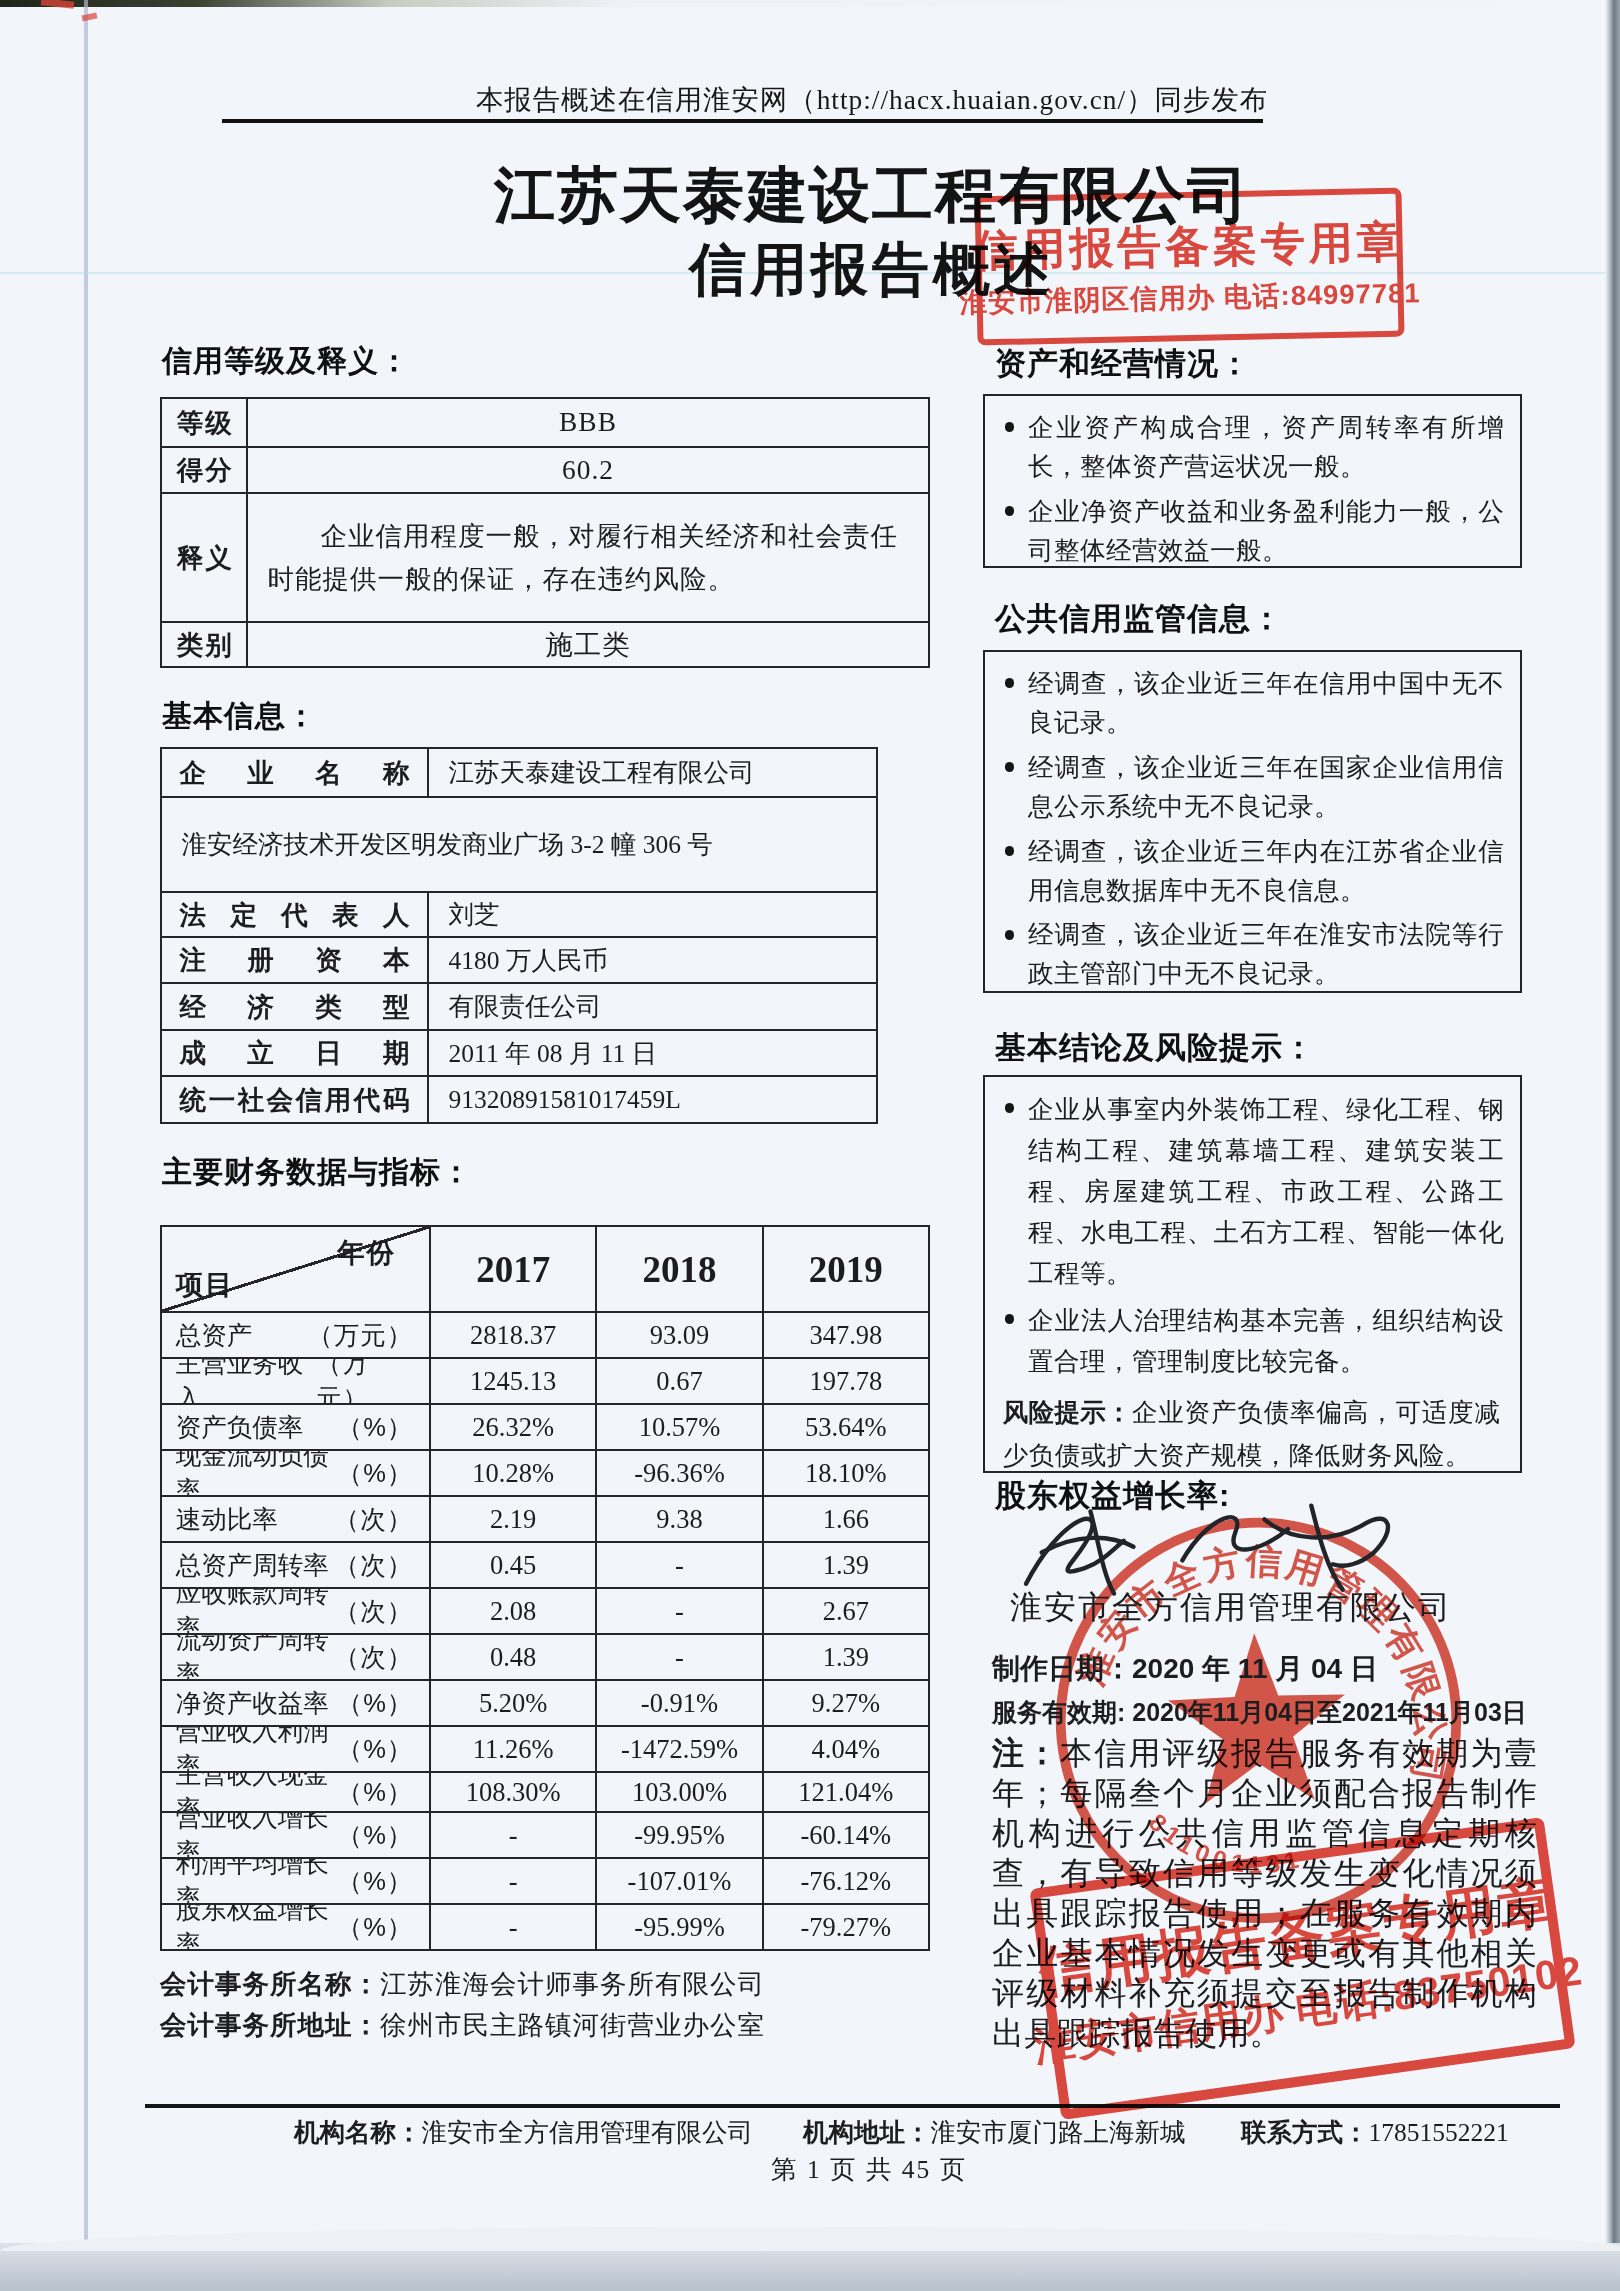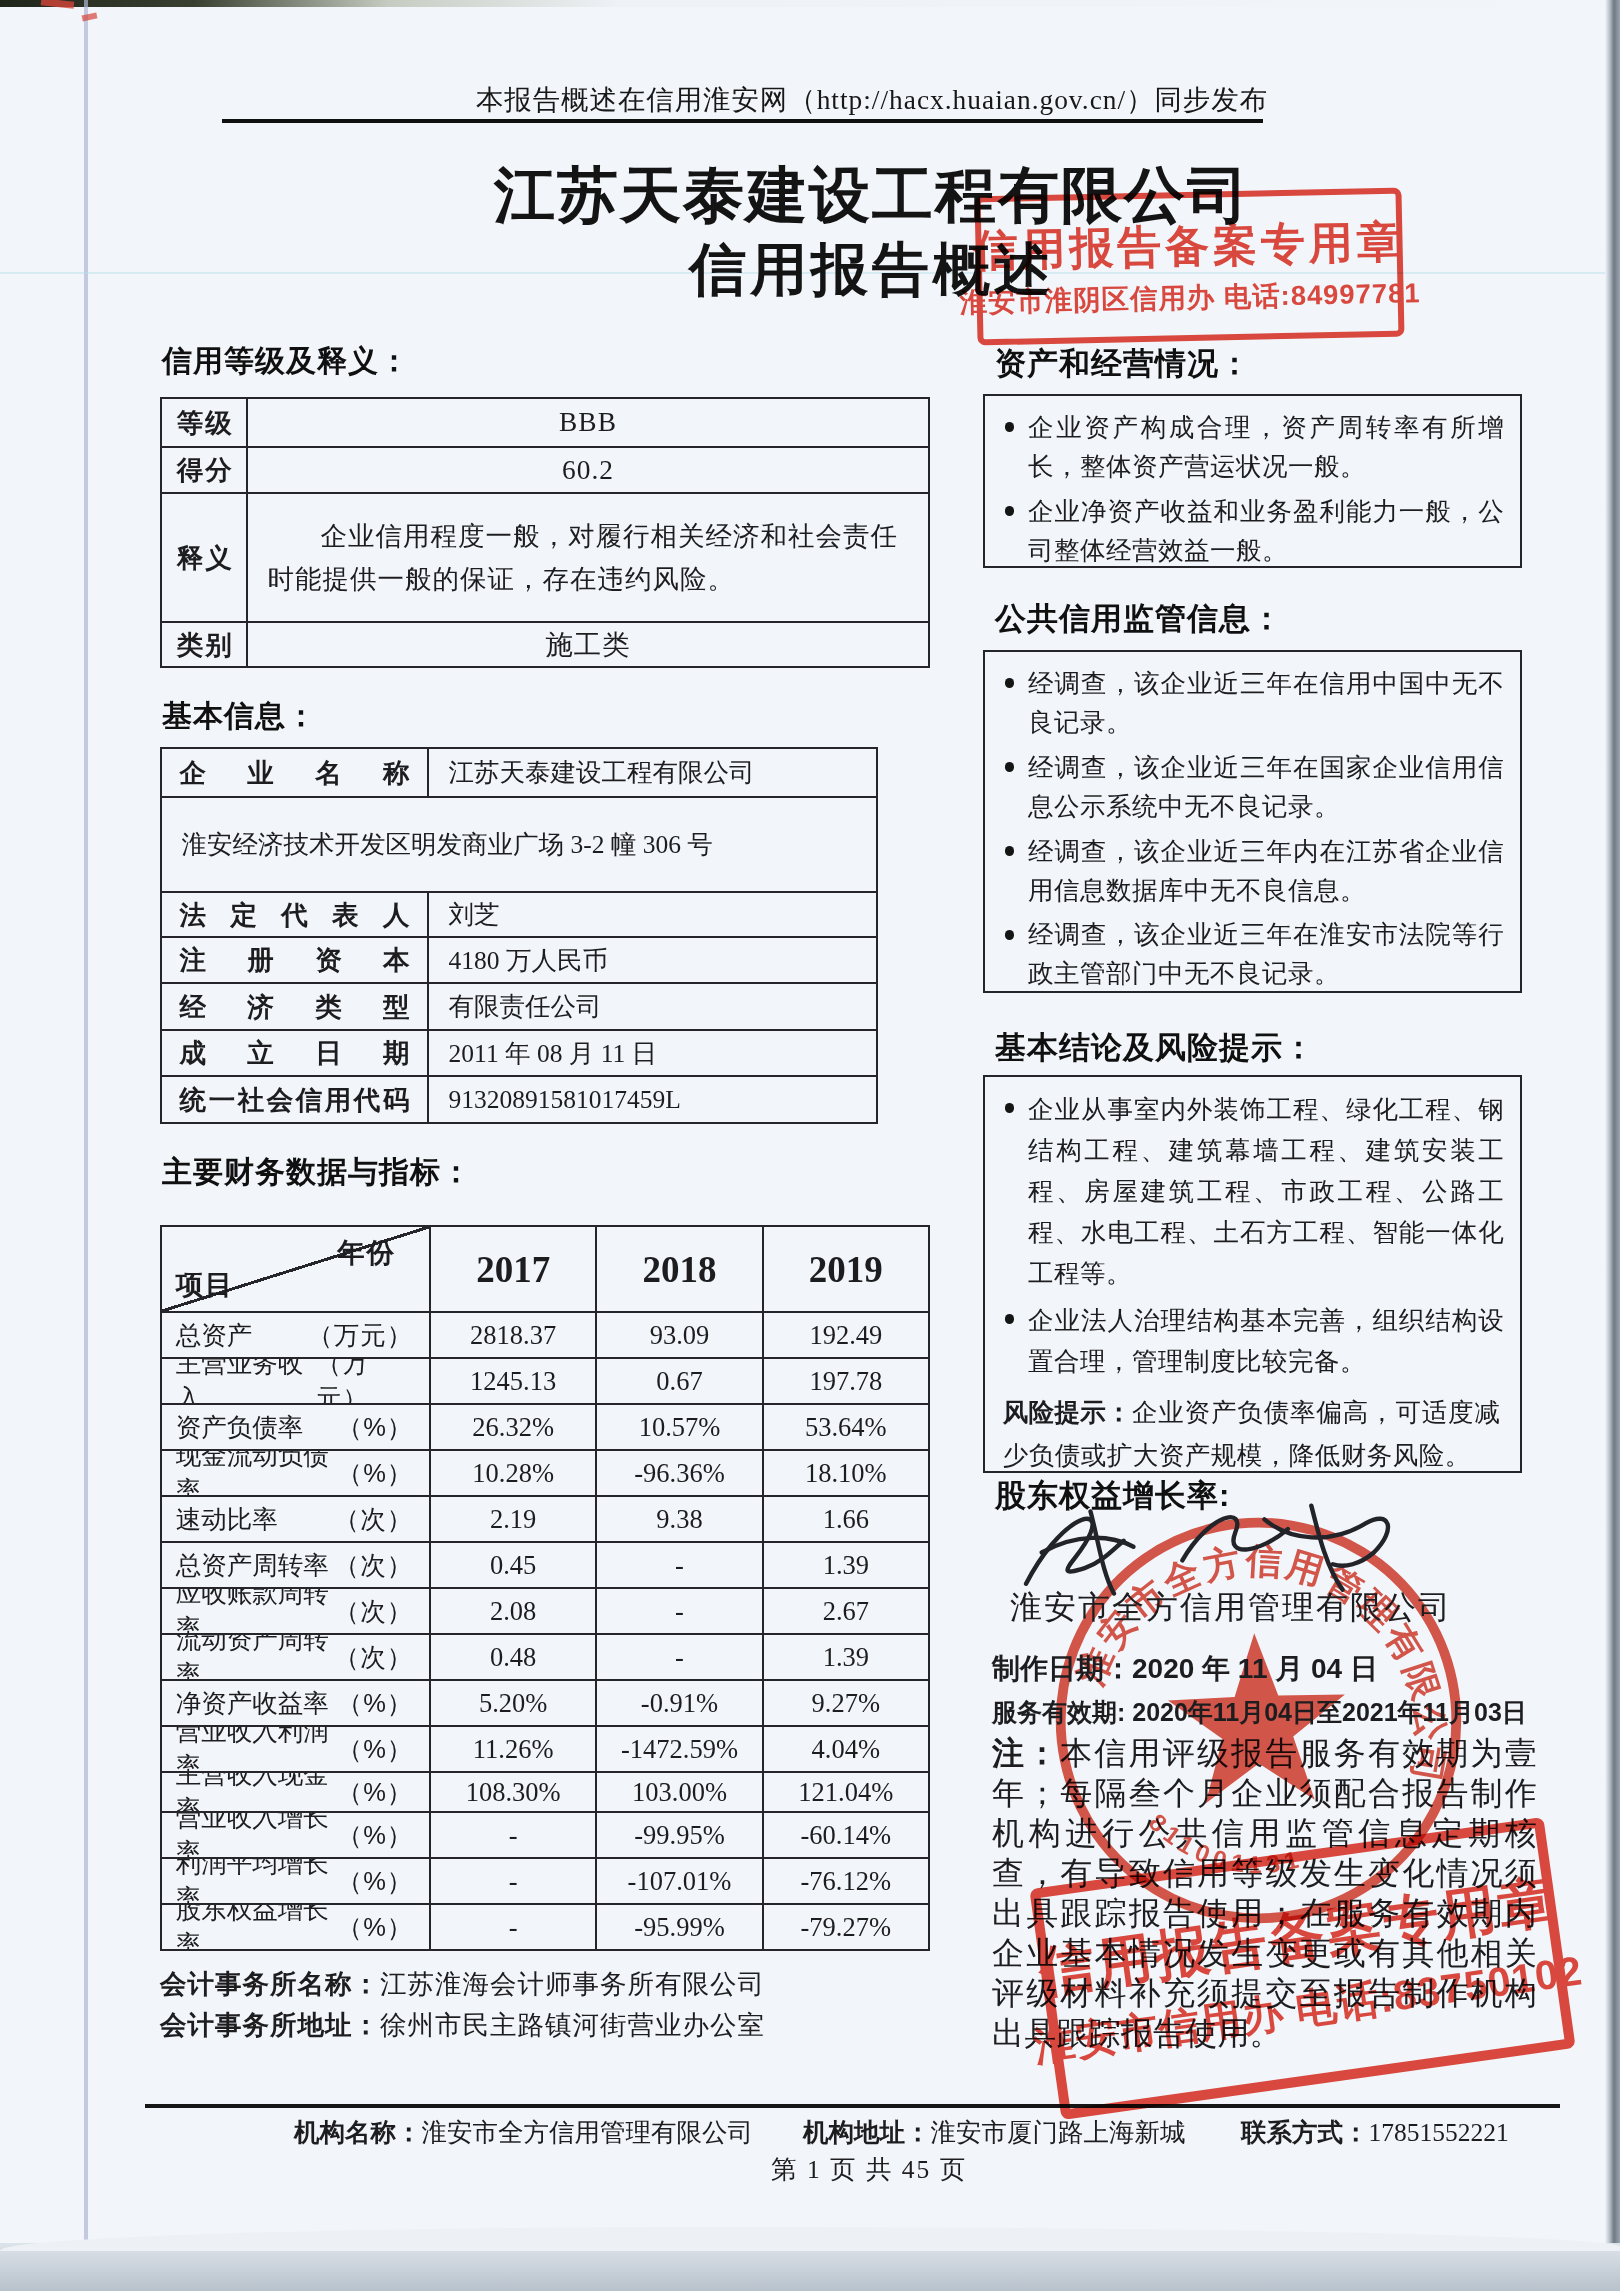--- a/index.html
+++ b/index.html
@@ -204,21 +204,21 @@
     <div class="cell yh">2018</div>
     <div class="cell yh">2019</div>
   </div>
   <div class="tr" style="height:46px;">
     <div class="cell rlab">
         <span>总资产</span>
         <span class="u">（万元）</span>
       </div>
     <div class="cell rval">2818.37</div>
     <div class="cell rval">93.09</div>
-    <div class="cell rval">192.49</div>
+    <div class="cell rval">347.98</div>
   </div>
   <div class="tr" style="height:46px;">
     <div class="cell rlab">
         <span>主营业务收入</span>
         <span class="u">（万元）</span>
       </div>
     <div class="cell rval">1245.13</div>
     <div class="cell rval">0.67</div>
     <div class="cell rval">197.78</div>
   </div>

